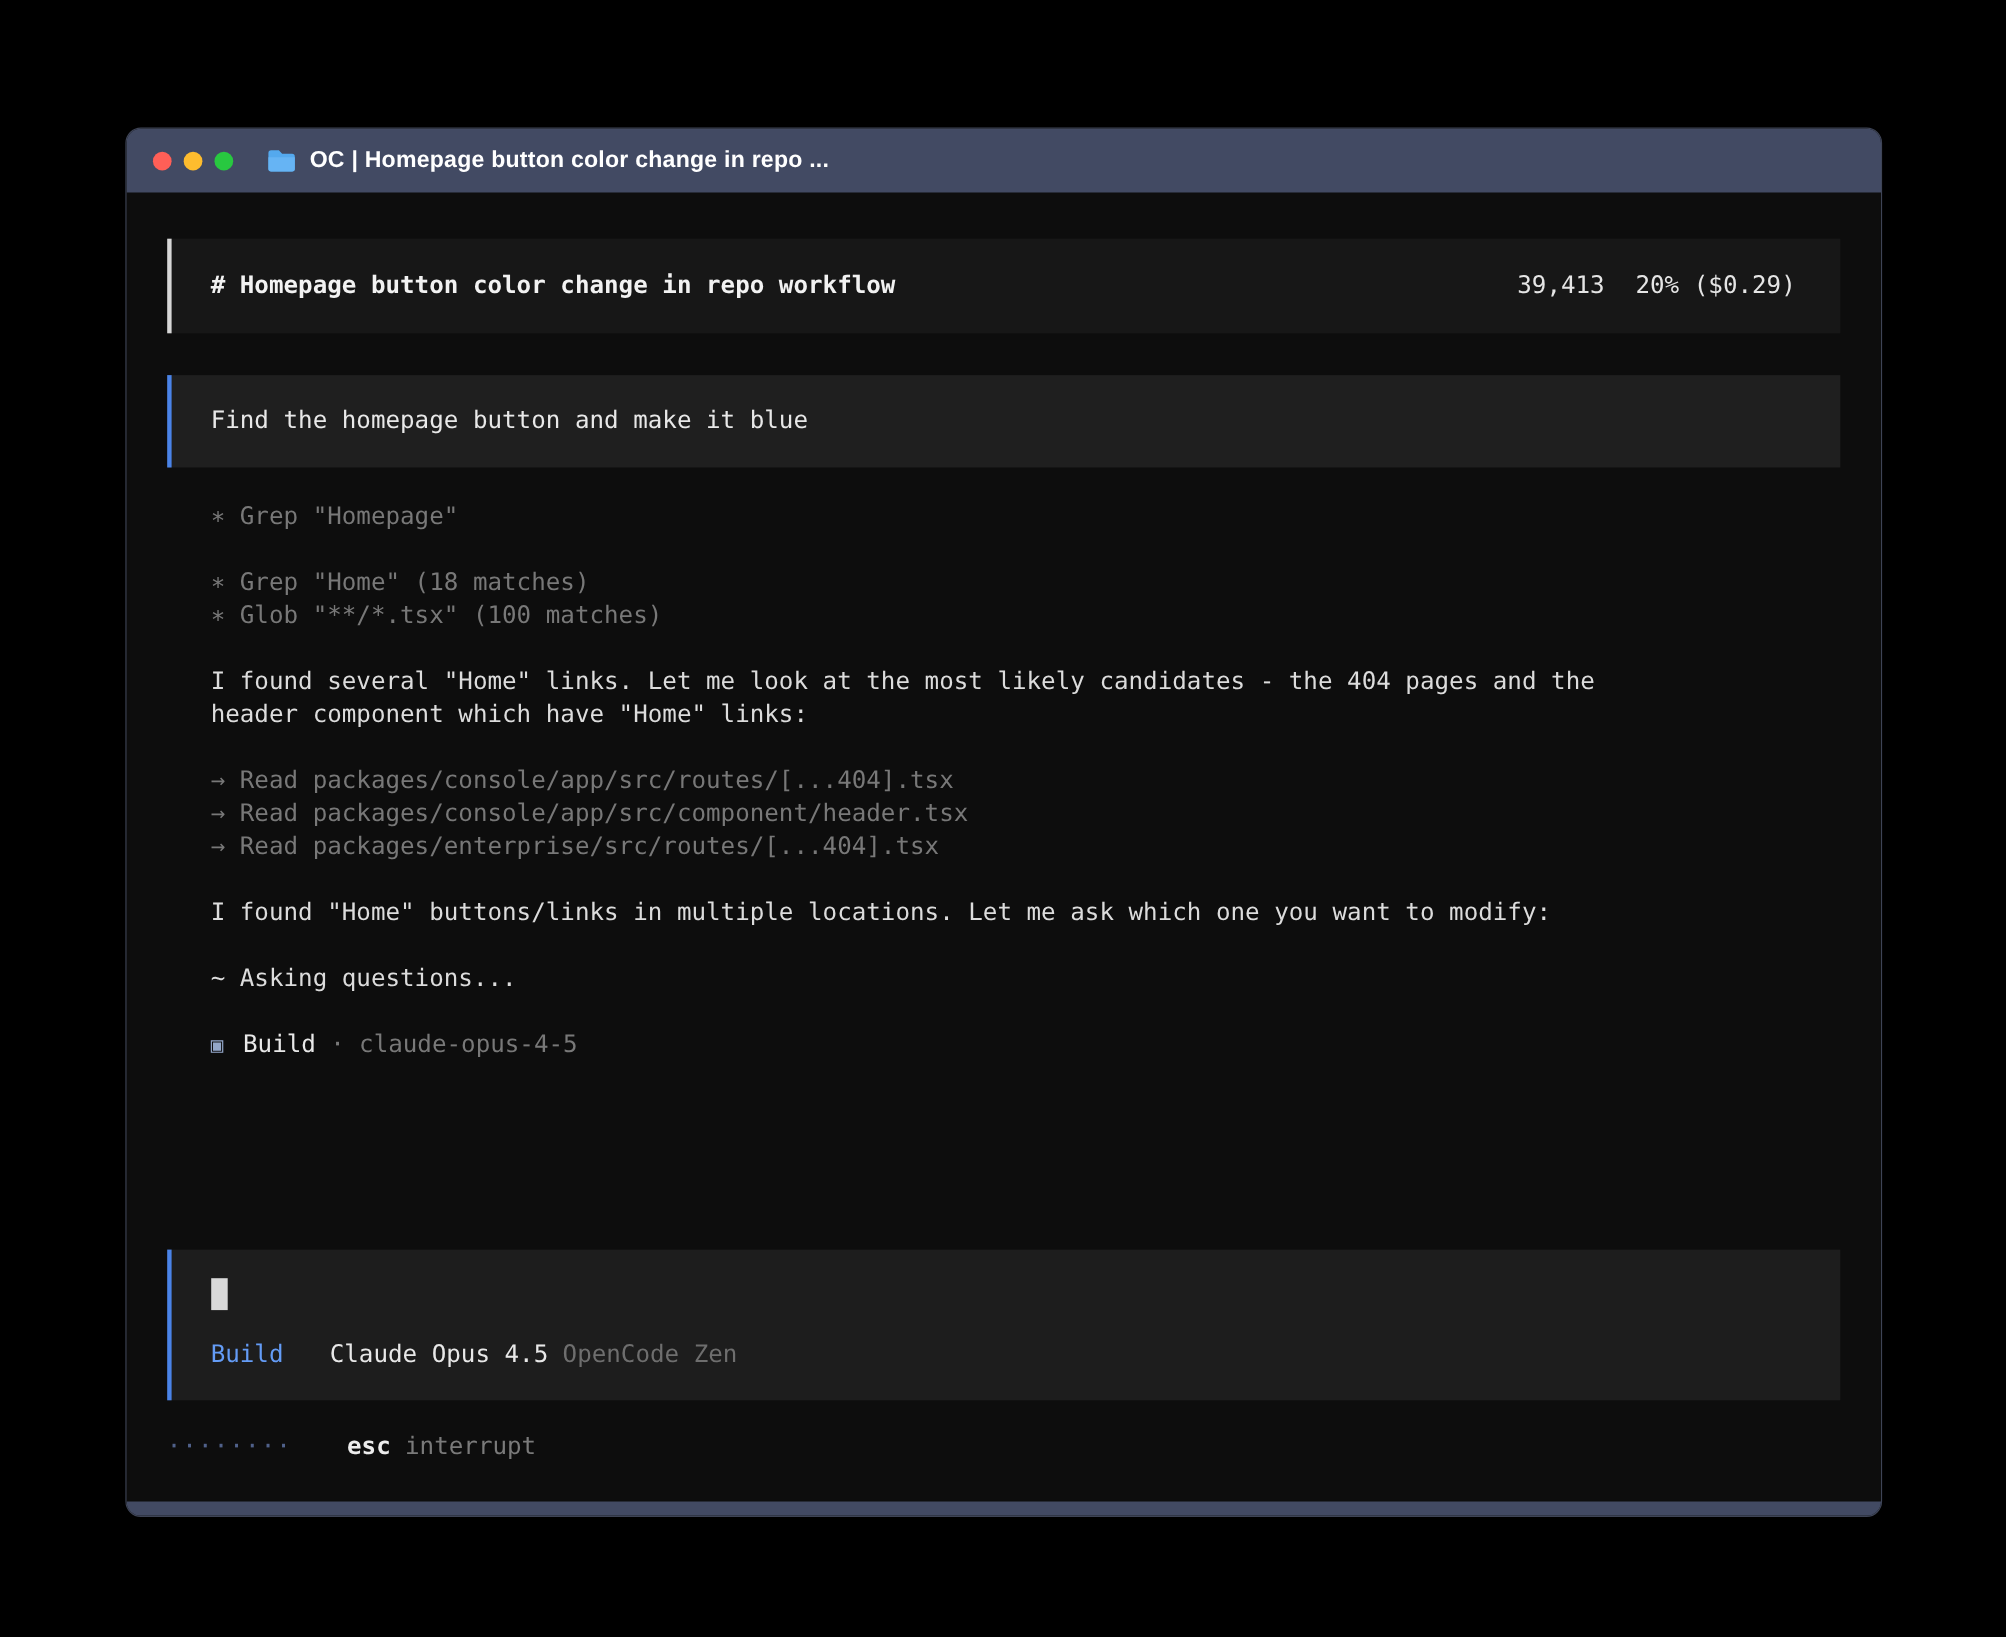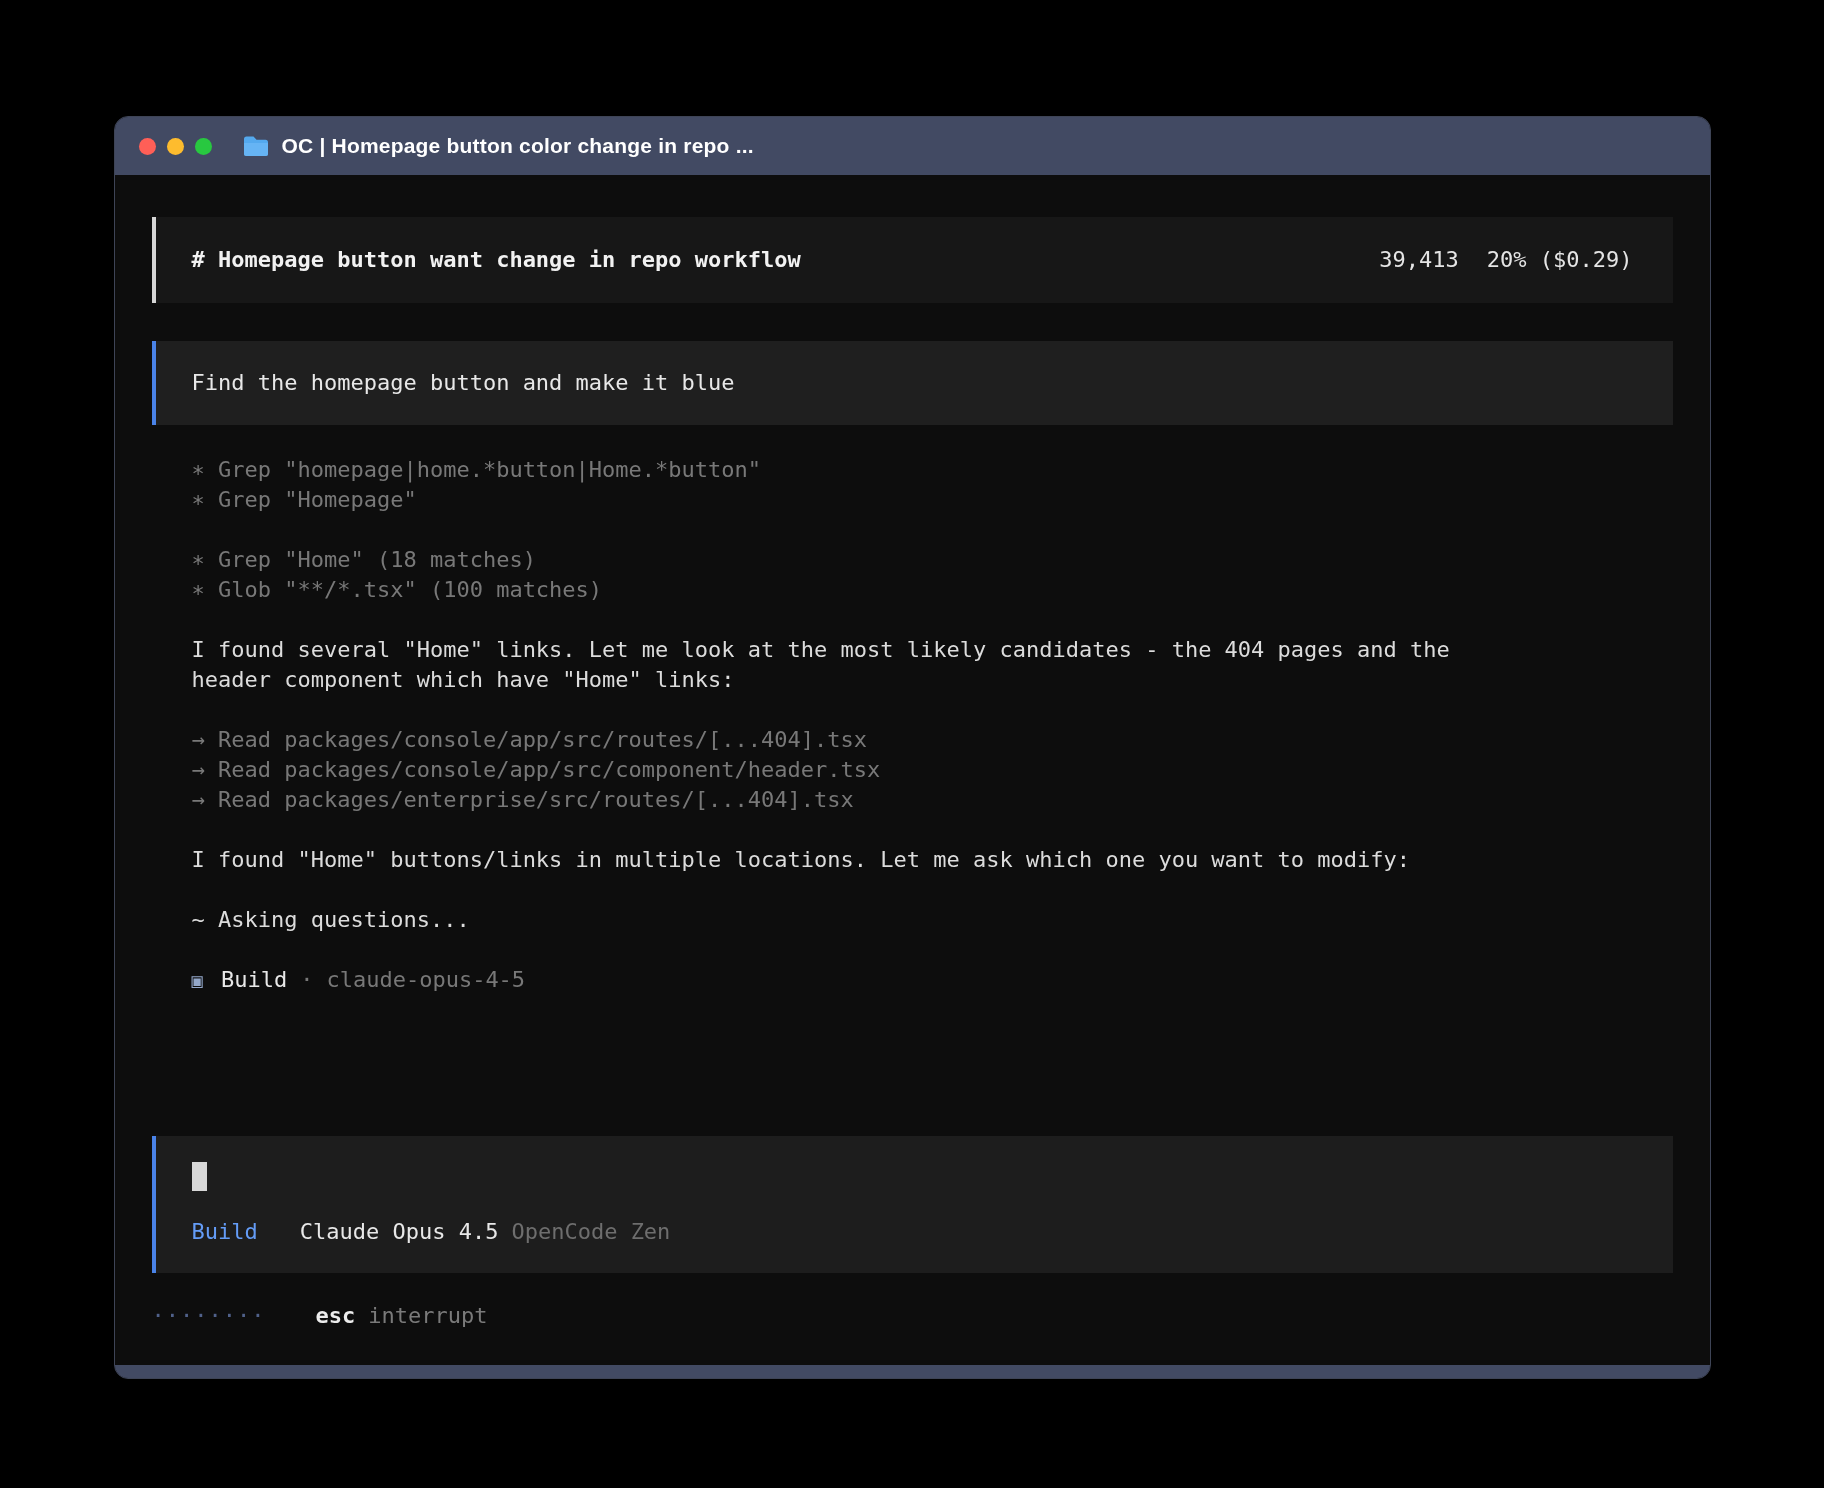--- a/index.html
+++ b/index.html
@@ -124,35 +124,34 @@
             <path d="M2 8 h24 v10.5 a2.5 2.5 0 0 1-2.5 2.5 H4.5 A2.5 2.5 0 0 1 2 18.5 Z" fill="#66b4f4"></path>
           </svg>
         </span>
         <span class="window-title">OC | Homepage button color change in repo ...</span>
       </div>
     </div>
 
     <div class="content">
 
       <div class="session-header">
-        <span class="session-title"># Homepage button want change in repo workflow</span>
+        <span class="session-title"># Homepage button color change in repo workflow</span>
         <span class="session-stats">
           <span>39,413</span>
           <span>20% ($0.29)</span>
         </span>
       </div>
 
       <div class="user-message">
         <span>Find the homepage button and make it blue</span>
       </div>
 
       <div class="transcript">
 
         <div class="tool-group">
-          <div class="tool-line">∗ Grep "homepage|home.*button|Home.*button"</div>
           <div class="tool-line">∗ Grep "Homepage"</div>
         </div>
 
 
         <div class="tool-group">
           <div class="tool-line">∗ Grep "Home" (18 matches)</div>
           <div class="tool-line">∗ Glob "**/*.tsx" (100 matches)</div>
         </div>
 
         <p class="para">I found several "Home" links. Let me look at the most likely candidates - the 404 pages and the header component which have "Home" links:</p>

